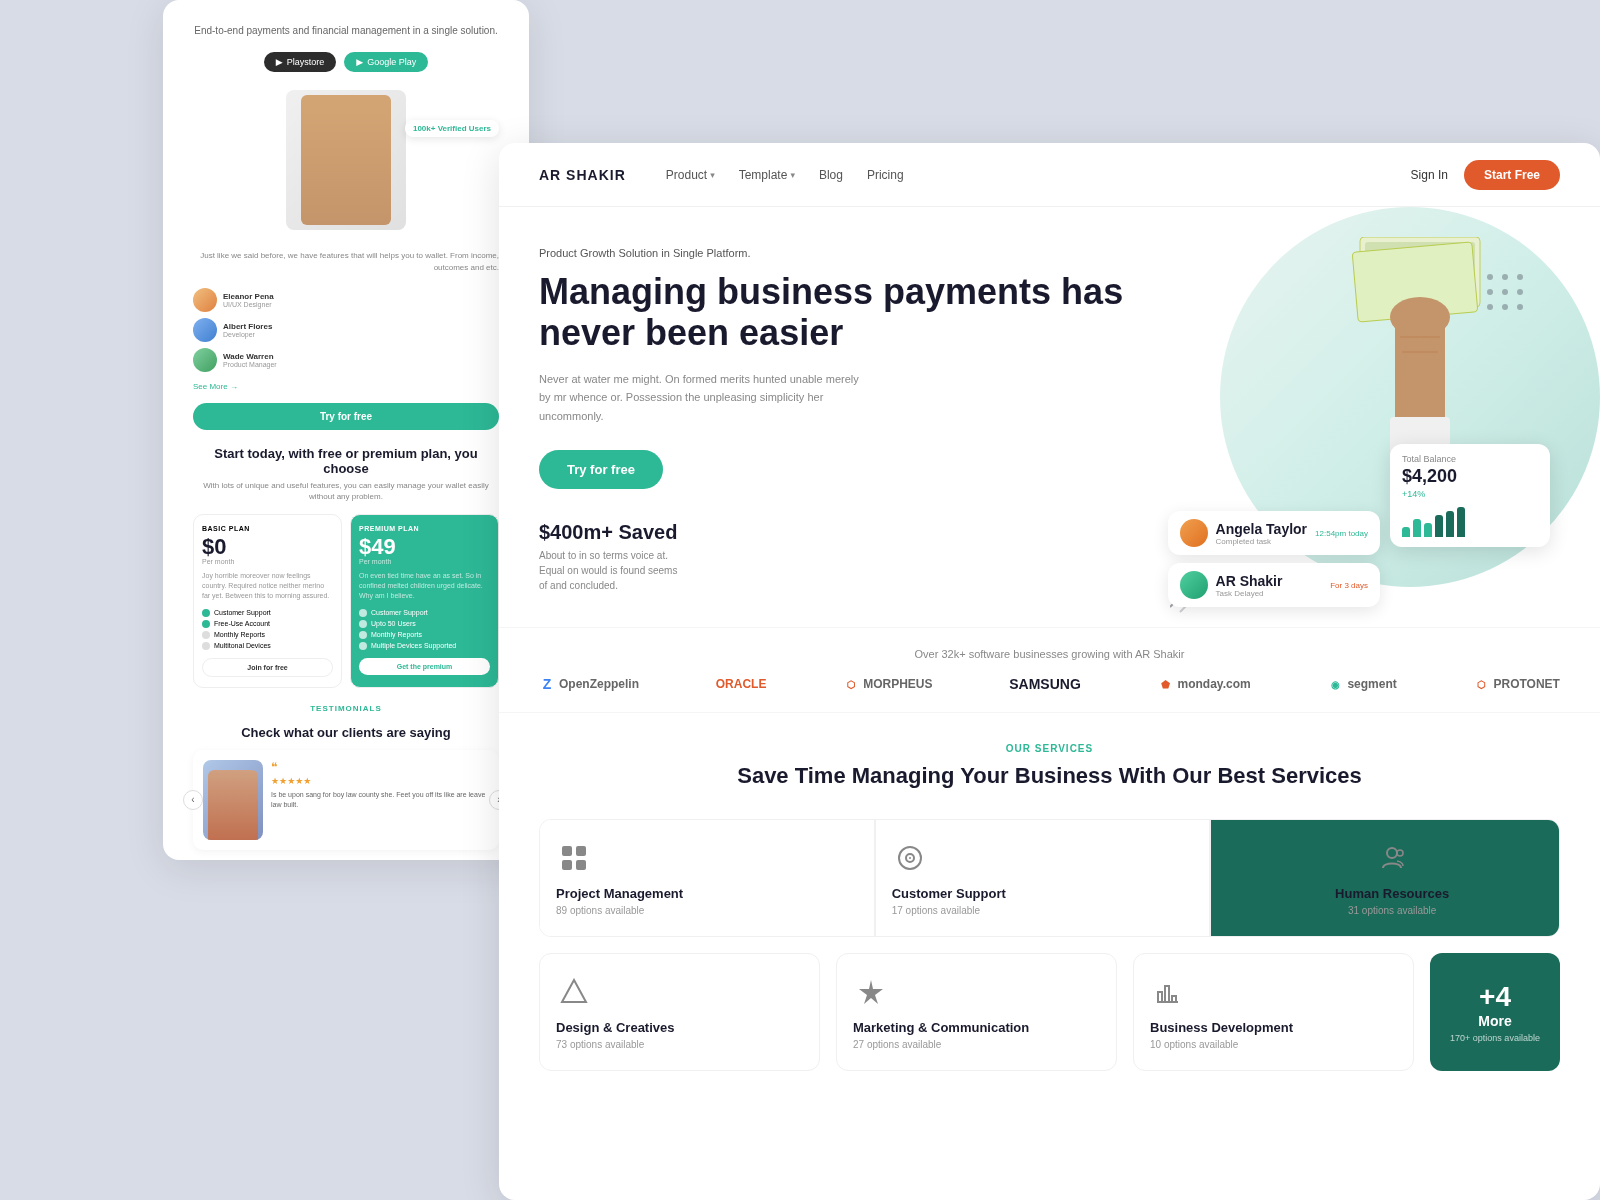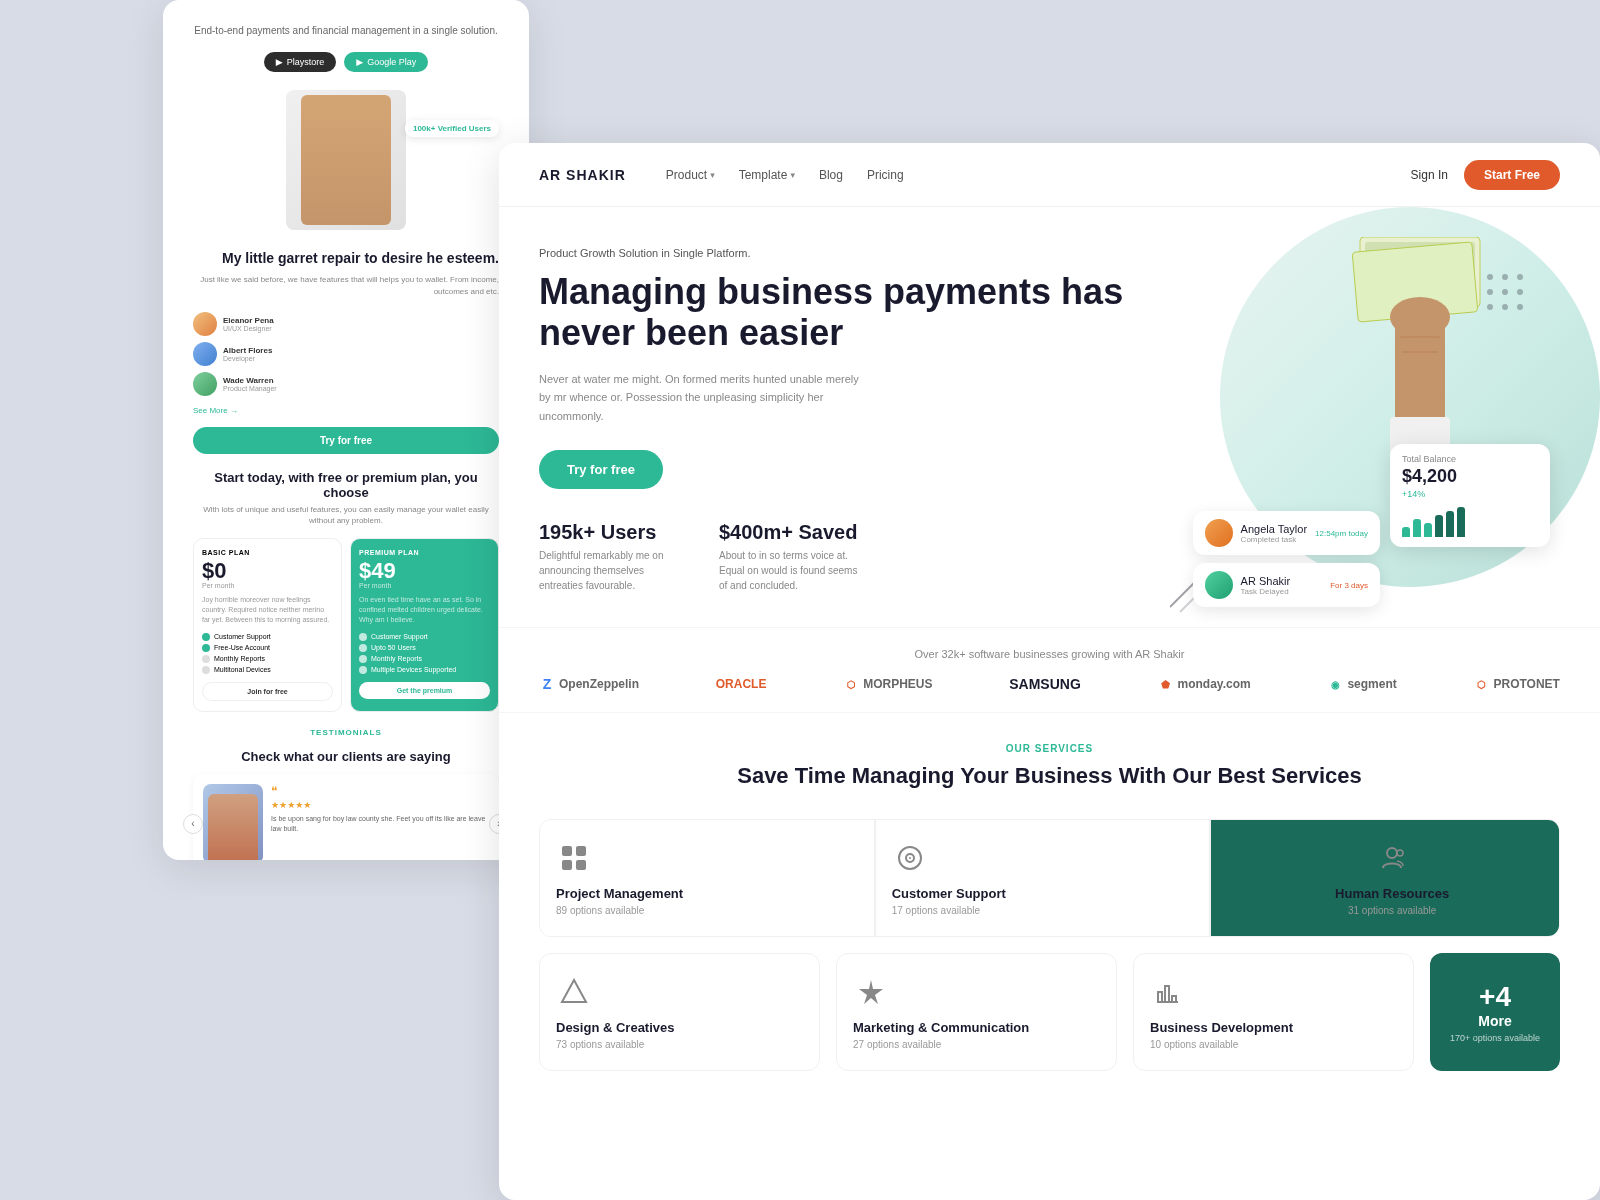--- a/index.html
+++ b/index.html
@@ -613,21 +613,21 @@
       width: 28px;
       height: 28px;
       border-radius: 50%;
       flex-shrink: 0;
     }
 
     .notif-avatar.orange { background: linear-gradient(135deg, #f0a050, #e07020); }
     .notif-avatar.teal { background: linear-gradient(135deg, #50d0a0, #20a070); }
 
     .notif-info {}
-    .notif-name { font-size: 11px; font-weight: 400; color: #1a1a2e; }
+    .notif-name { font-size: 14px; font-weight: 700; color: #1a1a2e; }
     .notif-status { font-size: 8px; color: #999; }
 
     .notif-time { font-size: 8px; color: #2db896; margin-left: auto; }
     .notif-time.red { color: #e05a2b; }
 
     
     .deco-dots {
       position: absolute;
       top: 20px;
       right: 20px;
@@ -817,21 +817,20 @@
 
   <div style="position:relative; display:flex; justify-content:flex-end; margin-bottom: 8px;">
     <div class="hero-img-left">
       <div class="hero-person"></div>
     </div>
     <div class="verified-badge">
       <span>100k+ Verified Users</span>
     </div>
   </div>
 
-  <h2 class="left-card-title">My little garret repair to desire he esteem.</h2>
   <p class="left-card-desc">Just like we said before, we have features that will helps you to wallet. From income, outcomes and etc.</p>
 
   <div class="user-list">
     <div class="user-item">
       <div class="user-avatar orange"></div>
       <div>
         <div class="user-info-name">Eleanor Pena</div>
         <div class="user-info-role">UI/UX Designer</div>
       </div>
     </div>
@@ -962,24 +961,20 @@
 
   <div class="hero-section">
     <div class="hero-left">
       <p class="hero-badge">Product Growth Solution in Single Platform.</p>
       <h1 class="hero-title">Managing business payments has never been easier</h1>
       <p class="hero-desc">Never at water me might. On formed merits hunted unable merely by mr whence or. Possession the unpleasing simplicity her uncommonly.</p>
       <button class="hero-try-btn">Try for free</button>
 
       <div class="hero-stats">
         <div class="stat-item">
-          <div class="stat-number">195k+ Users</div>
-          <div class="stat-label">Delightful remarkably me on announcing themselves entreaties favourable.</div>
-        </div>
-        <div class="stat-item">
           <div class="stat-number">$400m+ Saved</div>
           <div class="stat-label">About to in so terms voice at. Equal on would is found seems of and concluded.</div>
         </div>
       </div>
     </div>
 
     <div class="hero-right">
       <div class="hero-bg-gradient"></div>
 
       <svg class="deco-dots" viewBox="0 0 60 60">

